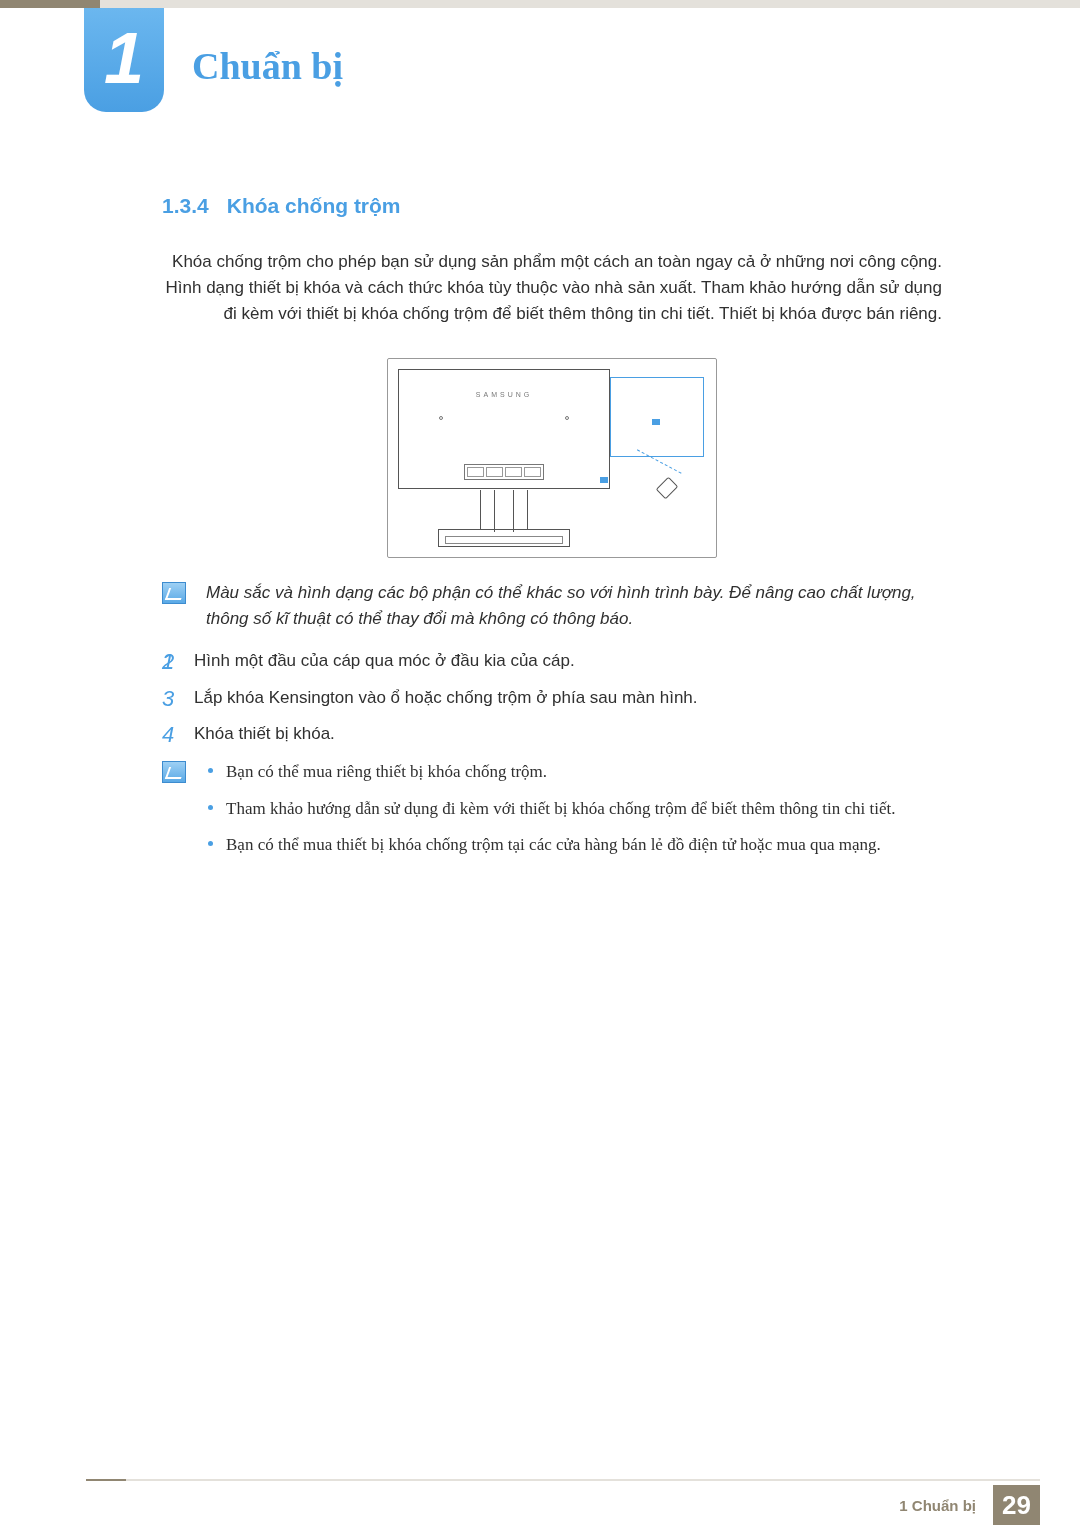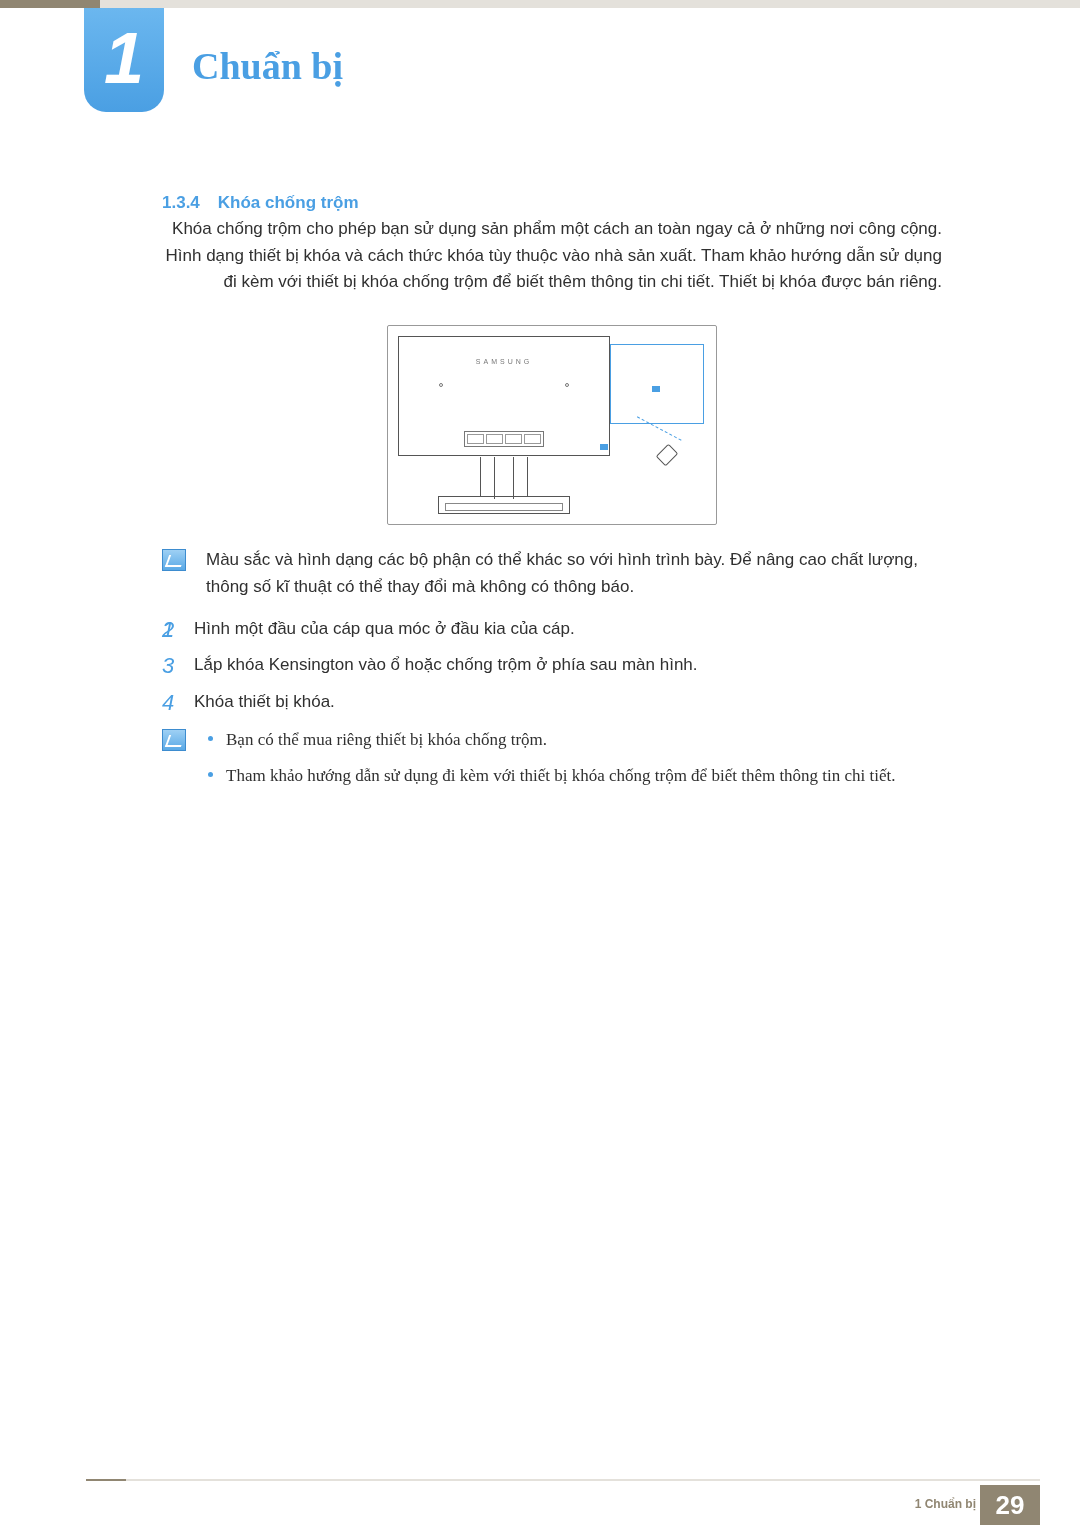--- a/index.html
+++ b/index.html
@@ -61,22 +61,23 @@
     position: absolute;
     top: 190px;
     left: 162px;
     width: 780px;
     font-size: 17px;
     color: #303030;
     line-height: 1.55;
   }
   .section-heading {
     color: #4a9fe3;
-    font-size: 17px;
-    font-weight: 700;
+    font-size: 21px;
+    font-weight: 700;
+    margin-bottom: 26px;
   }
   .section-heading .num { margin-right: 18px; }
   .intro-para { margin-bottom: 30px; text-align: right; }
   .figure {
     width: 330px;
     height: 200px;
     margin: 0 auto 22px auto;
     border: 1px solid #999;
     border-radius: 2px;
     position: relative;
@@ -170,21 +171,21 @@
     margin-top: 2px;
     position: relative;
   }
   .note-icon::after{
     content:""; position:absolute; left:4px; bottom:3px;
     width:14px; height:10px;
     border-bottom: 2px solid #fff;
     border-left: 2px solid #fff;
     transform: skewX(-20deg);
   }
-  .note-text { flex: 1; }
+  .note-text { flex: 1; font-style: italic; }
   .sub-heading {
     font-weight: 700;
     margin: 8px 0 18px 0;
   }
   ol.steps { list-style: none; counter-reset: step; }
   ol.steps > li {
     position: relative;
     padding-left: 32px;
     margin-bottom: 10px;
   }
@@ -228,28 +229,28 @@
     background: #e4e1db;
   }
   .footer-bar::before{
     content:""; position:absolute; left:0; top:0; bottom:0; width:40px;
     background:#908672;
   }
   .footer-text {
     position: absolute;
     right: 104px;
     top: 18px;
-    font-size: 12px;
+    font-size: 15px;
     font-weight: 700;
     color: #908672;
   }
   .footer-page {
     position: absolute;
     right: 40px; top: 6px;
-    width: 60px; height: 40px;
+    width: 47px; height: 40px;
     background: #908672;
     color: #fff;
     font-size: 26px;
     font-weight: 700;
     text-align: center;
     line-height: 40px;
   }
 </style>
 </head>
 <body>
@@ -313,20 +314,21 @@
       <span class="step-num">4</span>
       <span>Khóa thiết bị khóa.</span>
     </li>
   </ol>
 
   <div class="note-block2">
     <div class="note-icon"></div>
     <ul class="bullet-list" style="flex:1;">
       <li><span>Bạn có thể mua riêng thiết bị khóa chống trộm.</span></li>
       <li><span>Tham khảo hướng dẫn sử dụng đi kèm với thiết bị khóa chống trộm để biết thêm thông tin chi tiết.</span></li>
+      <li><span>Bạn có thể mua thiết bị khóa chống trộm tại các cửa hàng bán lẻ đồ điện tử hoặc mua qua mạng.</span></li>
     </ul>
   </div>
 
 </div>
 
 <div class="footer">
   <div class="footer-bar"></div>
   <div class="footer-text">1 Chuẩn bị</div>
   <div class="footer-page">29</div>
 </div>

